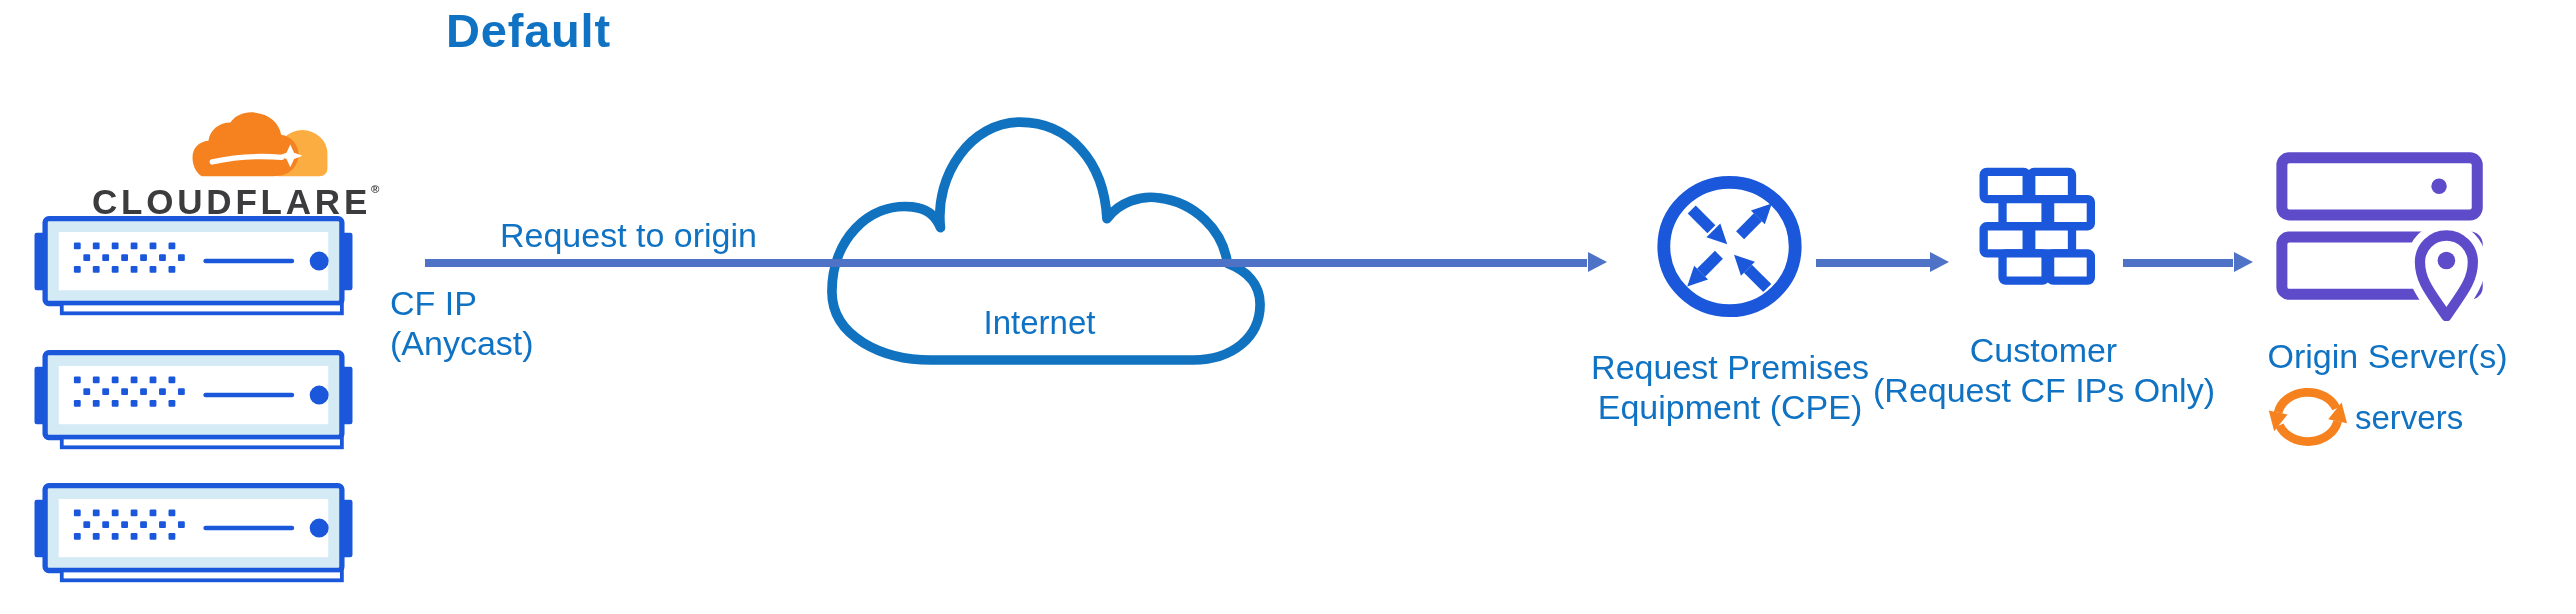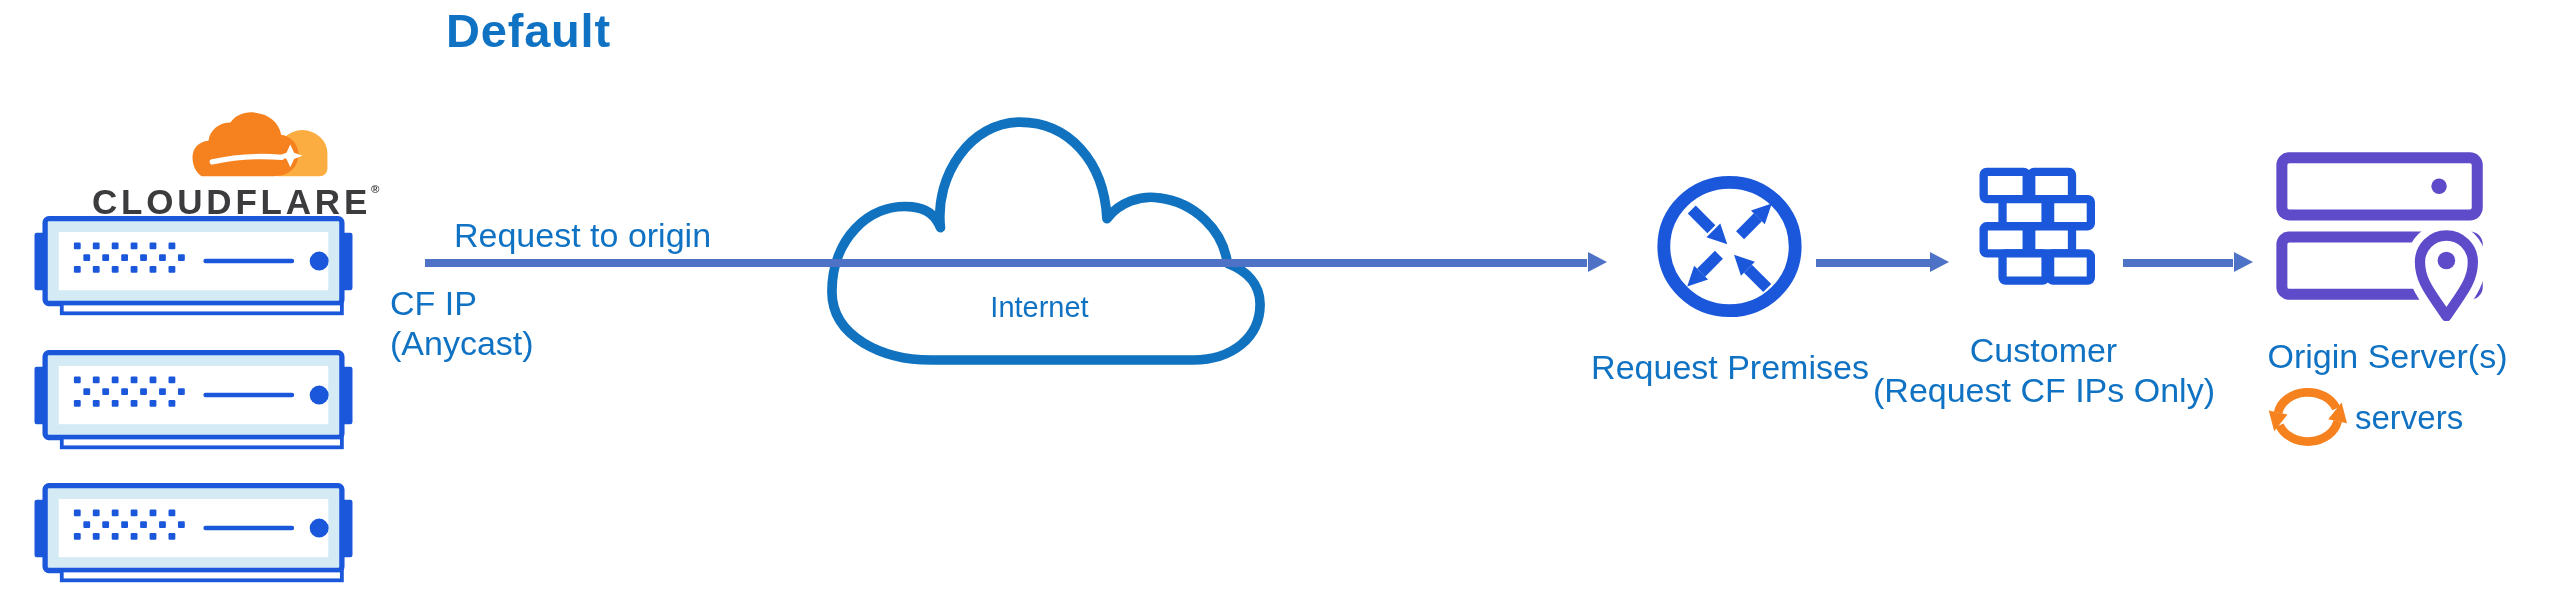--- a/index.html
+++ b/index.html
@@ -89,46 +89,47 @@
   <svg class="abs" style="left:33px;top:350px" width="321" height="100" viewBox="0 0 424 132">
       <use href="#srv"></use>
     </svg>
   <svg class="abs" style="left:33px;top:483px" width="321" height="100" viewBox="0 0 424 132">
       <use href="#srv"></use>
     </svg>
 
   <svg class="abs" style="left:823px;top:114px" width="446" height="260" viewBox="0 0 600 348">
     <path d="M145,330 C82,330 12,300 12,238 C12,170 60,118 120,124 C140,126 152,136 158,152 C150,80 200,10 265,10 C330,10 378,62 382,140 C398,118 428,108 452,112 C500,118 538,155 544,200 C570,210 588,228 588,255 C588,300 550,330 498,330 Z" fill="#fff" stroke="#1173c0" stroke-width="13" stroke-linejoin="round"></path>
   </svg>
-  <div class="lbl center" style="left:888px;top:287px;width:303px;font-size:29px">Internet</div>
+  <div class="lbl center" style="left:888px;top:303px;width:303px;font-size:33px">Internet</div>
 
   <div class="shaft" style="left:425px;top:259px;width:1162px"></div>
   <div class="ahead" style="left:1588px;top:252px"></div>
 
-  <div class="lbl" style="left:454px;top:215px;width:303px;text-align:left">Request to origin</div>
+  <div class="lbl" style="left:454px;top:215px;width:303px;text-align:right">Request to origin</div>
   <div class="lbl" style="left:390px;top:283px">
     <div>CF IP</div>
     <div>(Anycast)</div>
   </div>
 
   <svg class="abs" style="left:1654px;top:173px" width="151" height="147" viewBox="0 0 200 194">
     <ellipse cx="100" cy="97" rx="87" ry="85" fill="#fff" stroke="var(--royal)" stroke-width="17"></ellipse>
     <g stroke="var(--royal)" stroke-width="15" fill="var(--royal)">
       <line x1="50" y1="48" x2="76" y2="74"></line>
       <polygon points="97,94 87.8,66.4 69.4,84.8" stroke="none"></polygon>
       <line x1="114" y1="82" x2="137.6" y2="58.4"></line>
       <polygon points="156,40 146.8,67.6 128.4,49.2" stroke="none"></polygon>
       <line x1="86" y1="108" x2="62.4" y2="131.6"></line>
       <polygon points="44,150 71.6,140.8 53.2,122.4" stroke="none"></polygon>
       <line x1="150" y1="152" x2="124.4" y2="126.4"></line>
       <polygon points="106,108 133.6,117.2 115.2,135.6" stroke="none"></polygon>
     </g>
   </svg>
   <div class="lbl center" style="left:1541px;top:347px;width:378px">
     <div>Request Premises</div>
+    <div>Equipment (CPE)</div>
   </div>
 
   <div class="shaft" style="left:1816px;top:259px;width:114px"></div>
   <div class="ahead" style="left:1930px;top:252px"></div>
 
   <svg class="abs" style="left:1958px;top:159px" width="154" height="130" viewBox="0 0 102 86">
     <g fill="#fff" stroke="var(--royal)" stroke-width="5.5" stroke-linejoin="round">
       <rect x="17" y="8.5" width="28.5" height="18" rx="2"></rect>
         <rect x="48.5" y="8.5" width="27" height="18" rx="2"></rect>
       <rect x="29.5" y="26.5" width="28.5" height="18" rx="2"></rect>

